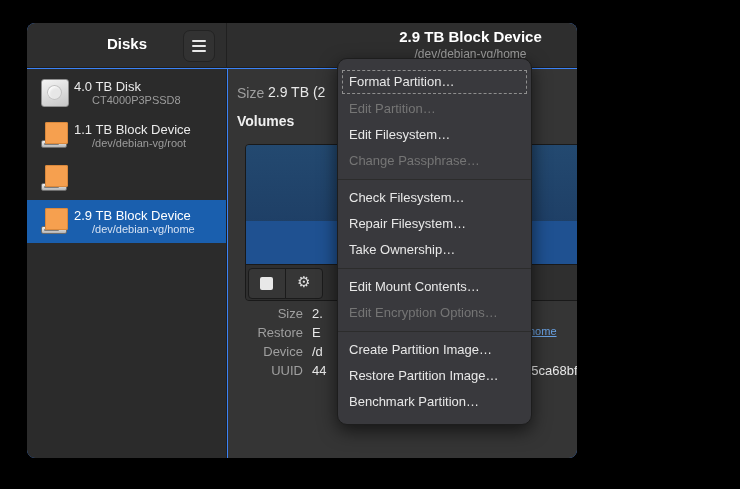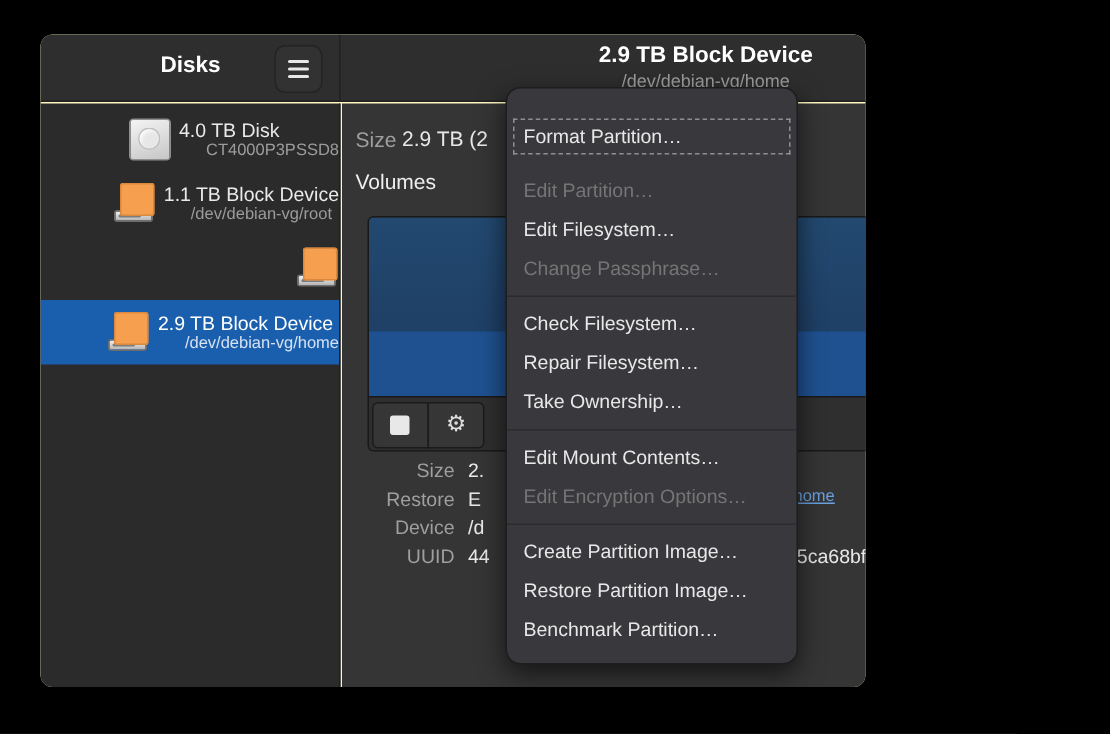--- a/index.html
+++ b/index.html
@@ -1,21 +1,21 @@
 <!DOCTYPE html>
 <html><head>
 <meta charset="utf-8">
 <style>
   * { margin:0; padding:0; box-sizing:border-box; }
   html,body { width:740px; height:489px; background:#000; overflow:hidden;
               font-family:"Liberation Sans","DejaVu Sans",sans-serif; }
   body { position:relative; }
 
   .window { position:absolute; left:27px; top:23px; width:550px; height:435px;
-            background:#fef9c3; border-radius:8px; overflow:hidden;
+            background:#3b82f6; border-radius:8px; overflow:hidden;
             box-shadow:0 8px 24px rgba(0,0,0,.8); }
 
   
   .headerbar { position:absolute; left:0; top:0; width:686px; height:45px;
                background:#2e2e2e; border-bottom:1px solid #1f1f1f; }
   .hb-left  { position:absolute; left:0; top:0; width:200px; height:45px;
               border-right:1px solid #202020; }
   .hb-right { position:absolute; left:201px; top:0; width:485px; height:45px; }
   .hb-app-title { position:absolute; left:0; top:12px; width:200px; text-align:center;
                   color:#ffffff; font-size:15px; font-weight:700; pointer-events:none; }
@@ -39,21 +39,21 @@
              border:none; color:#e8e8e8; cursor:default; }
   .btn-min { right:43px; } .btn-min .min-bar { position:absolute; left:9px; top:20px;
              width:12px; height:2px; background:#e8e8e8; }
   .btn-close { right:6px; font-size:15px; font-weight:700; line-height:30px;
                text-align:center; font-family:"DejaVu Sans",sans-serif; }
 
   
   .sidebar { position:absolute; left:0; top:46px; width:200px; height:389px;
              background:#2b2b2b; border-right:1px solid #202020; padding-top:2px; }
   .side-row { position:relative; height:43px; display:flex; align-items:center;
-              padding-left:7px; cursor:default;justify-content:flex-end; }
+              padding-left:14px; cursor:default; }
   .side-row.selected { background:#1a5fae; }
   .side-text { margin-left:5px; overflow:hidden; }
   .side-title { color:#eaeaea; font-size:13px; line-height:15px; white-space:nowrap; }
   .side-sub   { color:#9c9c9c; font-size:11px; line-height:13px; white-space:nowrap;margin-left:18px; }
   .side-row.selected .side-title { color:#ffffff; }
   .side-row.selected .side-sub   { color:#d6e2f3; }
 
   .icon-disk { position:relative; width:28px; height:28px; flex:none; border-radius:3px;
                background:linear-gradient(160deg,#f4f4f4,#c6c6c6);
                border:1px solid #8f8f8f; }
@@ -71,21 +71,21 @@
                width:15px; height:2px; background:#7c7c7c; border-radius:1px; }
 
   
   .main { position:absolute; left:201px; top:46px; width:485px; height:389px;
           background:#353535; }
   .lbl { color:#9f9f9f; font-size:13px; }
   .val { color:#e8e8e8; font-size:13px; }
   .size-row-label { position:absolute; left:9px;  top:16px; font-size:14px; }
   .size-row-value { position:absolute; left:40px; top:15px; font-size:14px; }
   .volumes-label  { position:absolute; left:9px;  top:44px; color:#efefef;
-                    font-size:14px; font-weight:400; }
+                    font-size:14px; font-weight:700; }
 
   .vol-frame { position:absolute; left:17px; top:75px; width:458px; height:157px;
                border:1px solid #191919; border-radius:4px; background:#2f2f2f;
                overflow:hidden; }
   .vol-box { position:absolute; left:0; top:0; width:456px; height:119px;
              background:linear-gradient(#234970,#1c3a61); cursor:default; }
   .vol-box .sel-band { position:absolute; left:0; bottom:0; width:456px; height:43px;
              background:#1f5191; }
   .vol-badges { position:absolute; right:9px; bottom:7px; color:#f5f5f5;
                 font-size:14px; letter-spacing:1px;
@@ -108,21 +108,21 @@
   .frag-text { position:absolute; color:#e8e8e8; font-size:13px; }
 
   
   .menu { position:absolute; left:337px; top:58px; width:195px; background:#39393d;
           border:1px solid #1d1d1d; border-radius:10px; padding:9px 0;
           box-shadow:0 6px 18px rgba(0,0,0,.6); z-index:50; }
   .menu-item { height:26px; line-height:26px; padding-left:11px; color:#e8e8e8;
                font-size:13px; white-space:nowrap; cursor:default; }
   .menu-item.disabled { color:#757575; }
   .menu-item.focused { outline:1px dashed #8f8f8f; outline-offset:-2px;
-                       margin:10px 3px; padding-left:8px; }
+                       margin:1px 3px; padding-left:8px; }
   .menu-sep { height:1px; background:#2c2c2c; margin:5px 0; }
 </style>
 </head>
 <body>
 
 <div class="window">
 
   <div class="headerbar">
     <div class="hb-left">
       <div class="hb-app-title">Disks</div>

